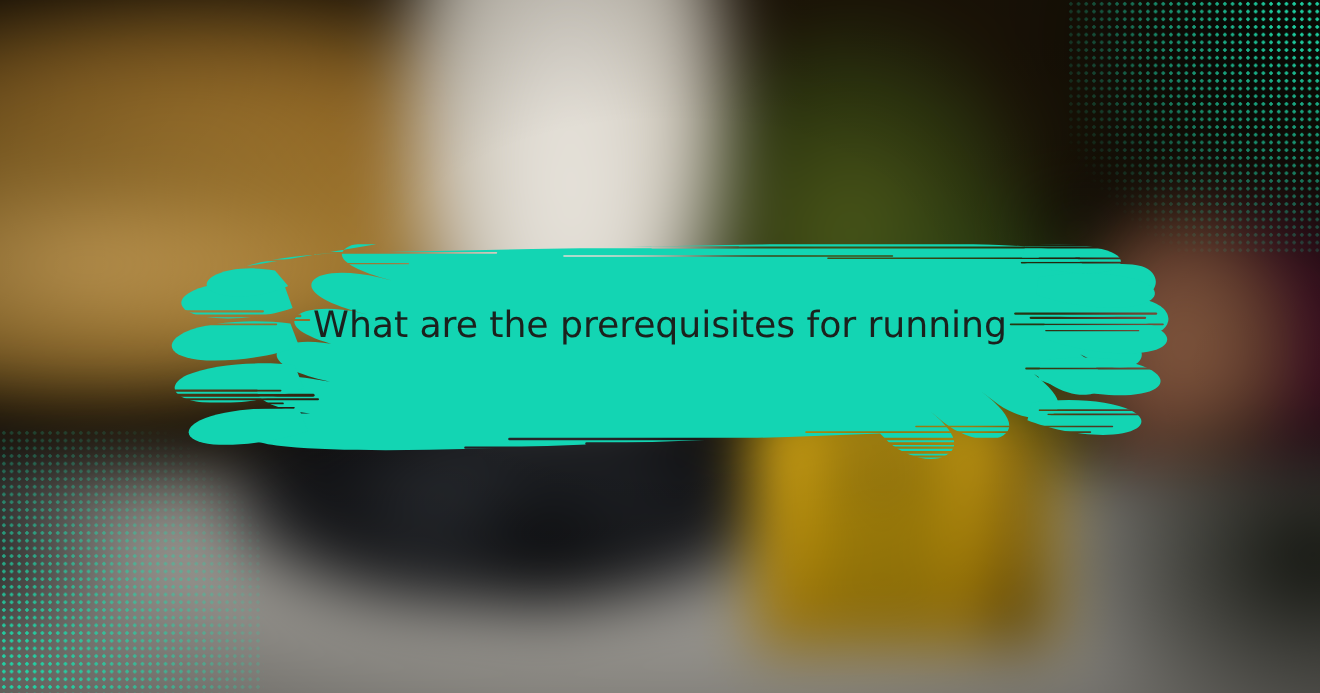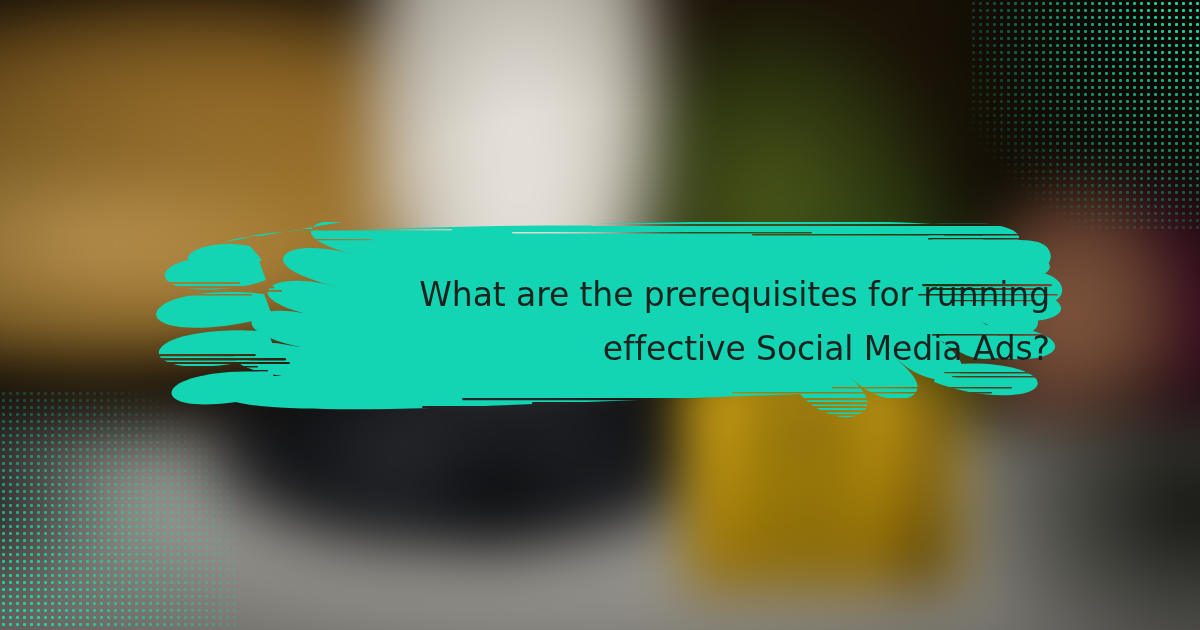--- a/index.html
+++ b/index.html
@@ -169,21 +169,21 @@
     left:132px; top:176px;
     width:940px; height:276px;
   }
   .brush-wrap svg { display:block; width:100%; height:100%; }
 
   
   .headline {
     position:absolute;
     left:150px; top:268px;
     width:900px;
-    text-align:right;
+    text-align:center;
     color:#1b211d;
     font-family:"DejaVu Sans", "Liberation Sans", sans-serif;
     font-size:33px;
     font-weight:400;
     line-height:1.64;
     letter-spacing:-0.1px;
   }
   .headline .line { display:block; white-space:nowrap; }
 </style>
 </head>
@@ -348,16 +348,15 @@
         <path d="M 818 114 C 854 108, 898 111, 918 121 C 938 131, 930 143, 902 145 C 874 147, 838 140, 816 131 Z"></path>
         <path d="M 814 152 C 850 146, 892 149, 912 159 C 932 169, 924 181, 896 183 C 868 185, 834 178, 812 169 Z"></path>
         <path d="M 806 190 C 840 185, 878 188, 896 197 C 914 206, 906 217, 880 219 C 854 221, 822 214, 802 206 Z"></path>
         <path d="M 800 48 C 828 44, 862 46, 878 53 C 894 60, 888 70, 866 72 C 844 74, 814 69, 796 62 Z"></path>
       </g>
     </svg>
   </div>
 
   <div class="headline">
     <span class="line">What are the prerequisites for running</span>
-    <span class="line">effective Social Media Ads?</span>
   </div>
 
 </div>
 
 </body></html>

